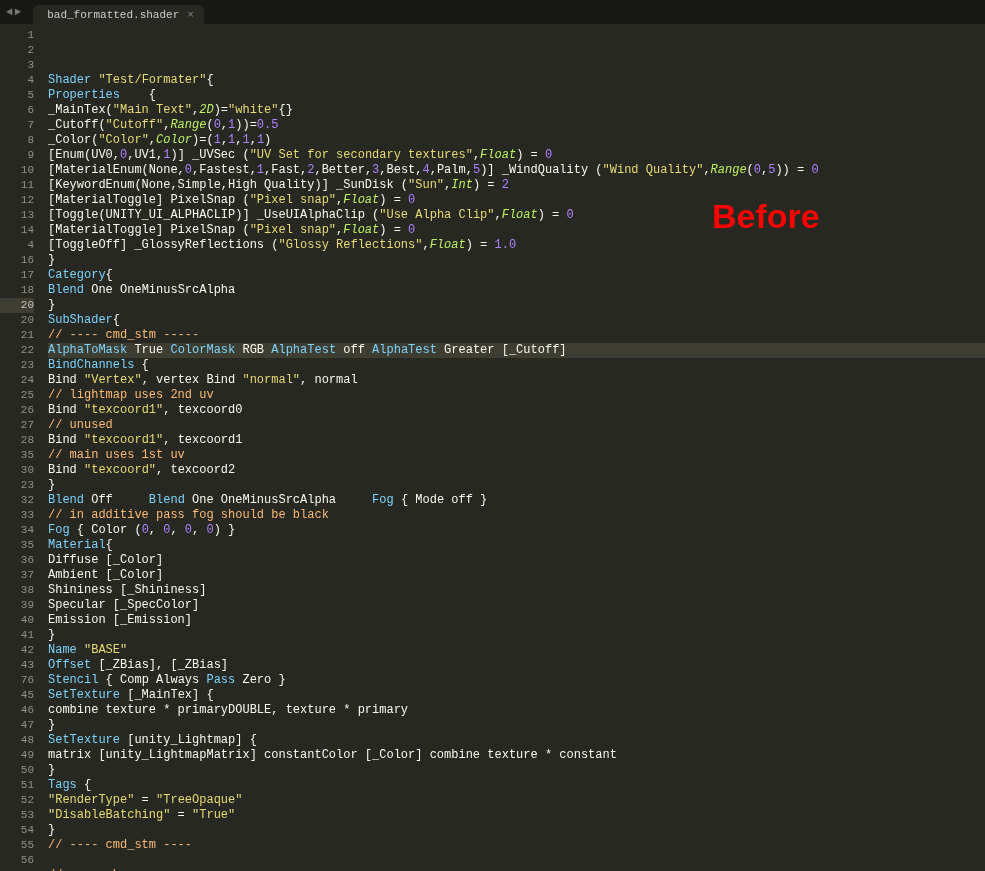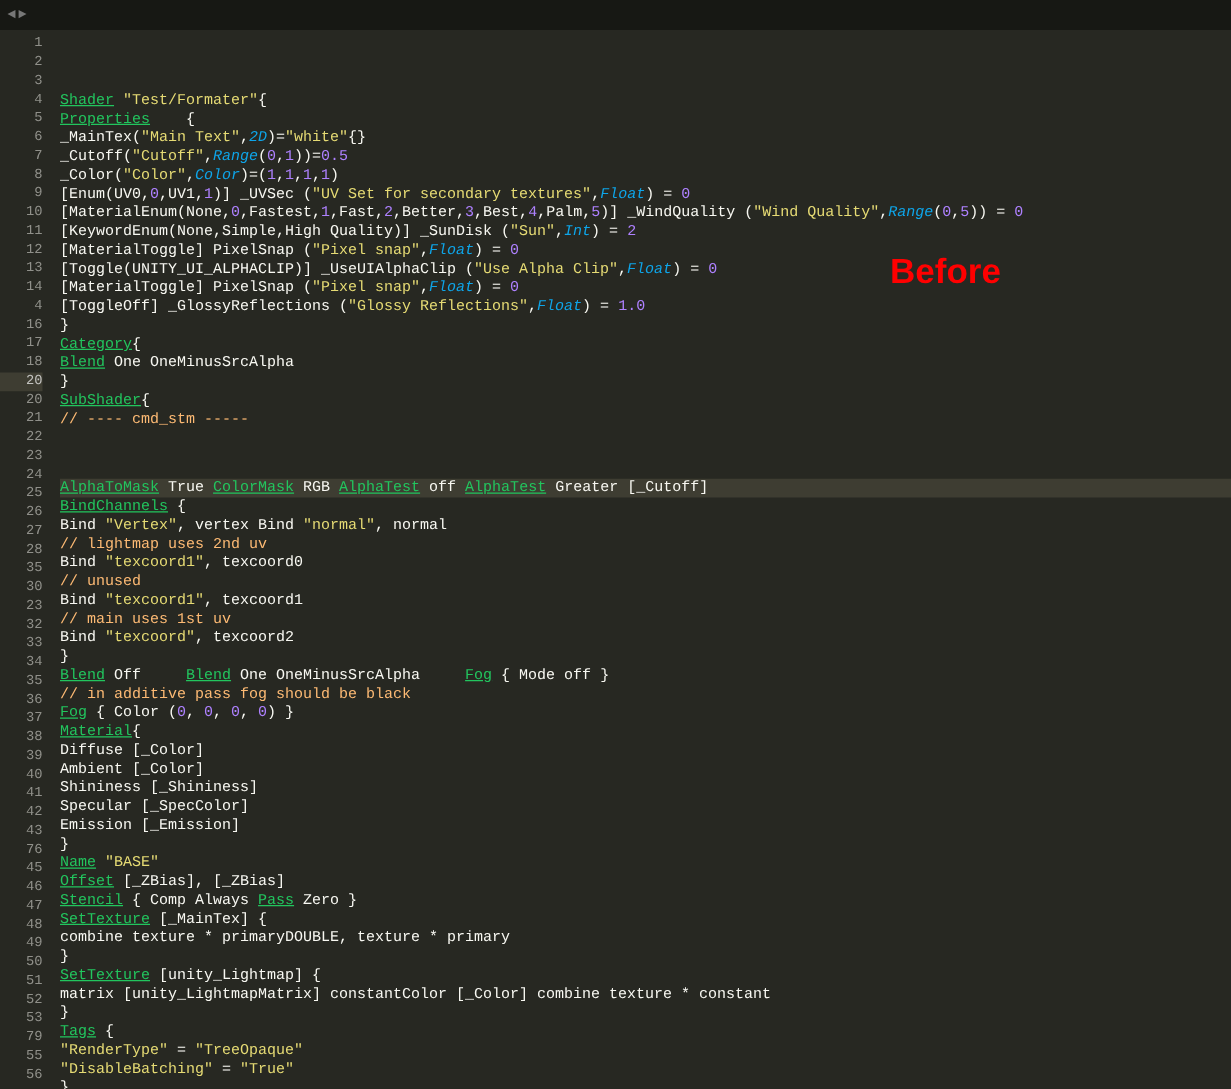--- a/index.html
+++ b/index.html
@@ -65,49 +65,55 @@
   .code {
     flex: 1;
     padding-top: 4px;
     padding-left: 4px;
     font-size: 12px;
     line-height: 15px;
     white-space: pre;
     position: relative;
   }
   .line { height: 15px; }
-  .line.active { background: #3e3d32; margin-top: 40px; }
+  .line.active { background: #3e3d32; }
   .gline { height: 15px; }
   .gline.active { background: #3e3d32; color: #c2c2bf; }
 
-  .kw { color: #22c55e; text-decoration: underline; }     
+  .kw { color: #7dd3fc; }     
   .str { color: #e6db74; }    
   .num { color: #ae81ff; }    
-  .type { color: #0ea5e9; font-style: italic; } 
+  .type { color: #bef264; font-style: italic; } 
   .cmt { color: #fdba74; }     
   .plain { color: #f8f8f2; }
 
   .overlay-label {
     position: absolute;
     top: 185px;
     left: 668px;
     color: #ff0000;
     font-family: Arial, sans-serif;
-    font-size: 28px;
+    font-size: 34px;
     font-weight: bold;
     pointer-events: none;
   }
 </style>
 </head>
 <body>
 
 <div class="top-bar">
   <div class="nav-arrows">
     <span>◄</span>
     <span>►</span>
+  </div>
+  <div class="tab-row">
+    <div class="tab">
+      <span>bad_formatted.shader</span>
+      <span class="tab-close">×</span>
+    </div>
   </div>
 </div>
 
 <div class="editor">
   <div class="gutter" id="gutter">
       <div class="gline">1</div>
       <div class="gline">2</div>
       <div class="gline">3</div>
       <div class="gline">4</div>
       <div class="gline">5</div>
@@ -152,20 +158,20 @@
       <div class="gline">76</div>
       <div class="gline">45</div>
       <div class="gline">46</div>
       <div class="gline">47</div>
       <div class="gline">48</div>
       <div class="gline">49</div>
       <div class="gline">50</div>
       <div class="gline">51</div>
       <div class="gline">52</div>
       <div class="gline">53</div>
-      <div class="gline">79</div>
+      <div class="gline">54</div>
       <div class="gline">55</div>
       <div class="gline">56</div>
     </div>
   <div class="code" id="code">
     <div class="overlay-label">Before</div>
   <div class="line"><span class="kw">Shader</span><span class="plain"> </span><span class="str">"Test/Formater"</span><span class="plain">{</span></div><div class="line"><span class="kw">Properties</span><span class="plain">    {</span></div><div class="line"><span class="plain">_MainTex(</span><span class="str">"Main Text"</span><span class="plain">,</span><span class="type">2D</span><span class="plain">)=</span><span class="str">"white"</span><span class="plain">{}</span></div><div class="line"><span class="plain">_Cutoff(</span><span class="str">"Cutoff"</span><span class="plain">,</span><span class="type">Range</span><span class="plain">(</span><span class="num">0</span><span class="plain">,</span><span class="num">1</span><span class="plain">))=</span><span class="num">0.5</span></div><div class="line"><span class="plain">_Color(</span><span class="str">"Color"</span><span class="plain">,</span><span class="type">Color</span><span class="plain">)=(</span><span class="num">1</span><span class="plain">,</span><span class="num">1</span><span class="plain">,</span><span class="num">1</span><span class="plain">,</span><span class="num">1</span><span class="plain">)</span></div><div class="line"><span class="plain">[Enum(UV0,</span><span class="num">0</span><span class="plain">,UV1,</span><span class="num">1</span><span class="plain">)] _UVSec (</span><span class="str">"UV Set for secondary textures"</span><span class="plain">,</span><span class="type">Float</span><span class="plain">) = </span><span class="num">0</span></div><div class="line"><span class="plain">[MaterialEnum(None,</span><span class="num">0</span><span class="plain">,Fastest,</span><span class="num">1</span><span class="plain">,Fast,</span><span class="num">2</span><span class="plain">,Better,</span><span class="num">3</span><span class="plain">,Best,</span><span class="num">4</span><span class="plain">,Palm,</span><span class="num">5</span><span class="plain">)] _WindQuality (</span><span class="str">"Wind Quality"</span><span class="plain">,</span><span class="type">Range</span><span class="plain">(</span><span class="num">0</span><span class="plain">,</span><span class="num">5</span><span class="plain">)) = </span><span class="num">0</span></div><div class="line"><span class="plain">[KeywordEnum(None,Simple,High Quality)] _SunDisk (</span><span class="str">"Sun"</span><span class="plain">,</span><span class="type">Int</span><span class="plain">) = </span><span class="num">2</span></div><div class="line"><span class="plain">[MaterialToggle] PixelSnap (</span><span class="str">"Pixel snap"</span><span class="plain">,</span><span class="type">Float</span><span class="plain">) = </span><span class="num">0</span></div><div class="line"><span class="plain">[Toggle(UNITY_UI_ALPHACLIP)] _UseUIAlphaClip (</span><span class="str">"Use Alpha Clip"</span><span class="plain">,</span><span class="type">Float</span><span class="plain">) = </span><span class="num">0</span></div><div class="line"><span class="plain">[MaterialToggle] PixelSnap (</span><span class="str">"Pixel snap"</span><span class="plain">,</span><span class="type">Float</span><span class="plain">) = </span><span class="num">0</span></div><div class="line"><span class="plain">[ToggleOff] _GlossyReflections (</span><span class="str">"Glossy Reflections"</span><span class="plain">,</span><span class="type">Float</span><span class="plain">) = </span><span class="num">1.0</span></div><div class="line"><span class="plain">}</span></div><div class="line"><span class="kw">Category</span><span class="plain">{</span></div><div class="line"><span class="kw">Blend</span><span class="plain"> One OneMinusSrcAlpha</span></div><div class="line"><span class="plain">}</span></div><div class="line"><span class="kw">SubShader</span><span class="plain">{</span></div><div class="line"><span class="cmt">// ---- cmd_stm -----</span></div><div class="line active"><span class="kw">AlphaToMask</span><span class="plain"> True </span><span class="kw">ColorMask</span><span class="plain"> RGB </span><span class="kw">AlphaTest</span><span class="plain"> off </span><span class="kw">AlphaTest</span><span class="plain"> Greater [_Cutoff]</span></div><div class="line"><span class="kw">BindChannels</span><span class="plain"> {</span></div><div class="line"><span class="plain">Bind </span><span class="str">"Vertex"</span><span class="plain">, vertex Bind </span><span class="str">"normal"</span><span class="plain">, normal</span></div><div class="line"><span class="cmt">// lightmap uses 2nd uv</span></div><div class="line"><span class="plain">Bind </span><span class="str">"texcoord1"</span><span class="plain">, texcoord0</span></div><div class="line"><span class="cmt">// unused</span></div><div class="line"><span class="plain">Bind </span><span class="str">"texcoord1"</span><span class="plain">, texcoord1</span></div><div class="line"><span class="cmt">// main uses 1st uv</span></div><div class="line"><span class="plain">Bind </span><span class="str">"texcoord"</span><span class="plain">, texcoord2</span></div><div class="line"><span class="plain">}</span></div><div class="line"><span class="kw">Blend</span><span class="plain"> Off     </span><span class="kw">Blend</span><span class="plain"> One OneMinusSrcAlpha     </span><span class="kw">Fog</span><span class="plain"> { Mode off }</span></div><div class="line"><span class="cmt">// in additive pass fog should be black</span></div><div class="line"><span class="kw">Fog</span><span class="plain"> { Color (</span><span class="num">0</span><span class="plain">, </span><span class="num">0</span><span class="plain">, </span><span class="num">0</span><span class="plain">, </span><span class="num">0</span><span class="plain">) }</span></div><div class="line"><span class="kw">Material</span><span class="plain">{</span></div><div class="line"><span class="plain">Diffuse [_Color]</span></div><div class="line"><span class="plain">Ambient [_Color]</span></div><div class="line"><span class="plain">Shininess [_Shininess]</span></div><div class="line"><span class="plain">Specular [_SpecColor]</span></div><div class="line"><span class="plain">Emission [_Emission]</span></div><div class="line"><span class="plain">}</span></div><div class="line"><span class="kw">Name</span><span class="plain"> </span><span class="str">"BASE"</span></div><div class="line"><span class="kw">Offset</span><span class="plain"> [_ZBias], [_ZBias]</span></div><div class="line"><span class="kw">Stencil</span><span class="plain"> { Comp Always </span><span class="kw">Pass</span><span class="plain"> Zero }</span></div><div class="line"><span class="kw">SetTexture</span><span class="plain"> [_MainTex] {</span></div><div class="line"><span class="plain">combine texture * primaryDOUBLE, texture * primary</span></div><div class="line"><span class="plain">}</span></div><div class="line"><span class="kw">SetTexture</span><span class="plain"> [unity_Lightmap] {</span></div><div class="line"><span class="plain">matrix [unity_LightmapMatrix] constantColor [_Color] combine texture * constant</span></div><div class="line"><span class="plain">}</span></div><div class="line"><span class="kw">Tags</span><span class="plain"> {</span></div><div class="line"><span class="str">"RenderType"</span><span class="plain"> = </span><span class="str">"TreeOpaque"</span></div><div class="line"><span class="str">"DisableBatching"</span><span class="plain"> = </span><span class="str">"True"</span></div><div class="line"><span class="plain">}</span></div><div class="line"><span class="cmt">// ---- cmd_stm ----</span></div><div class="line"><span class="plain"></span></div><div class="line"><span class="cmt">// ---- shr_pass ----</span></div></div>
 </div>
 
 </body></html>

